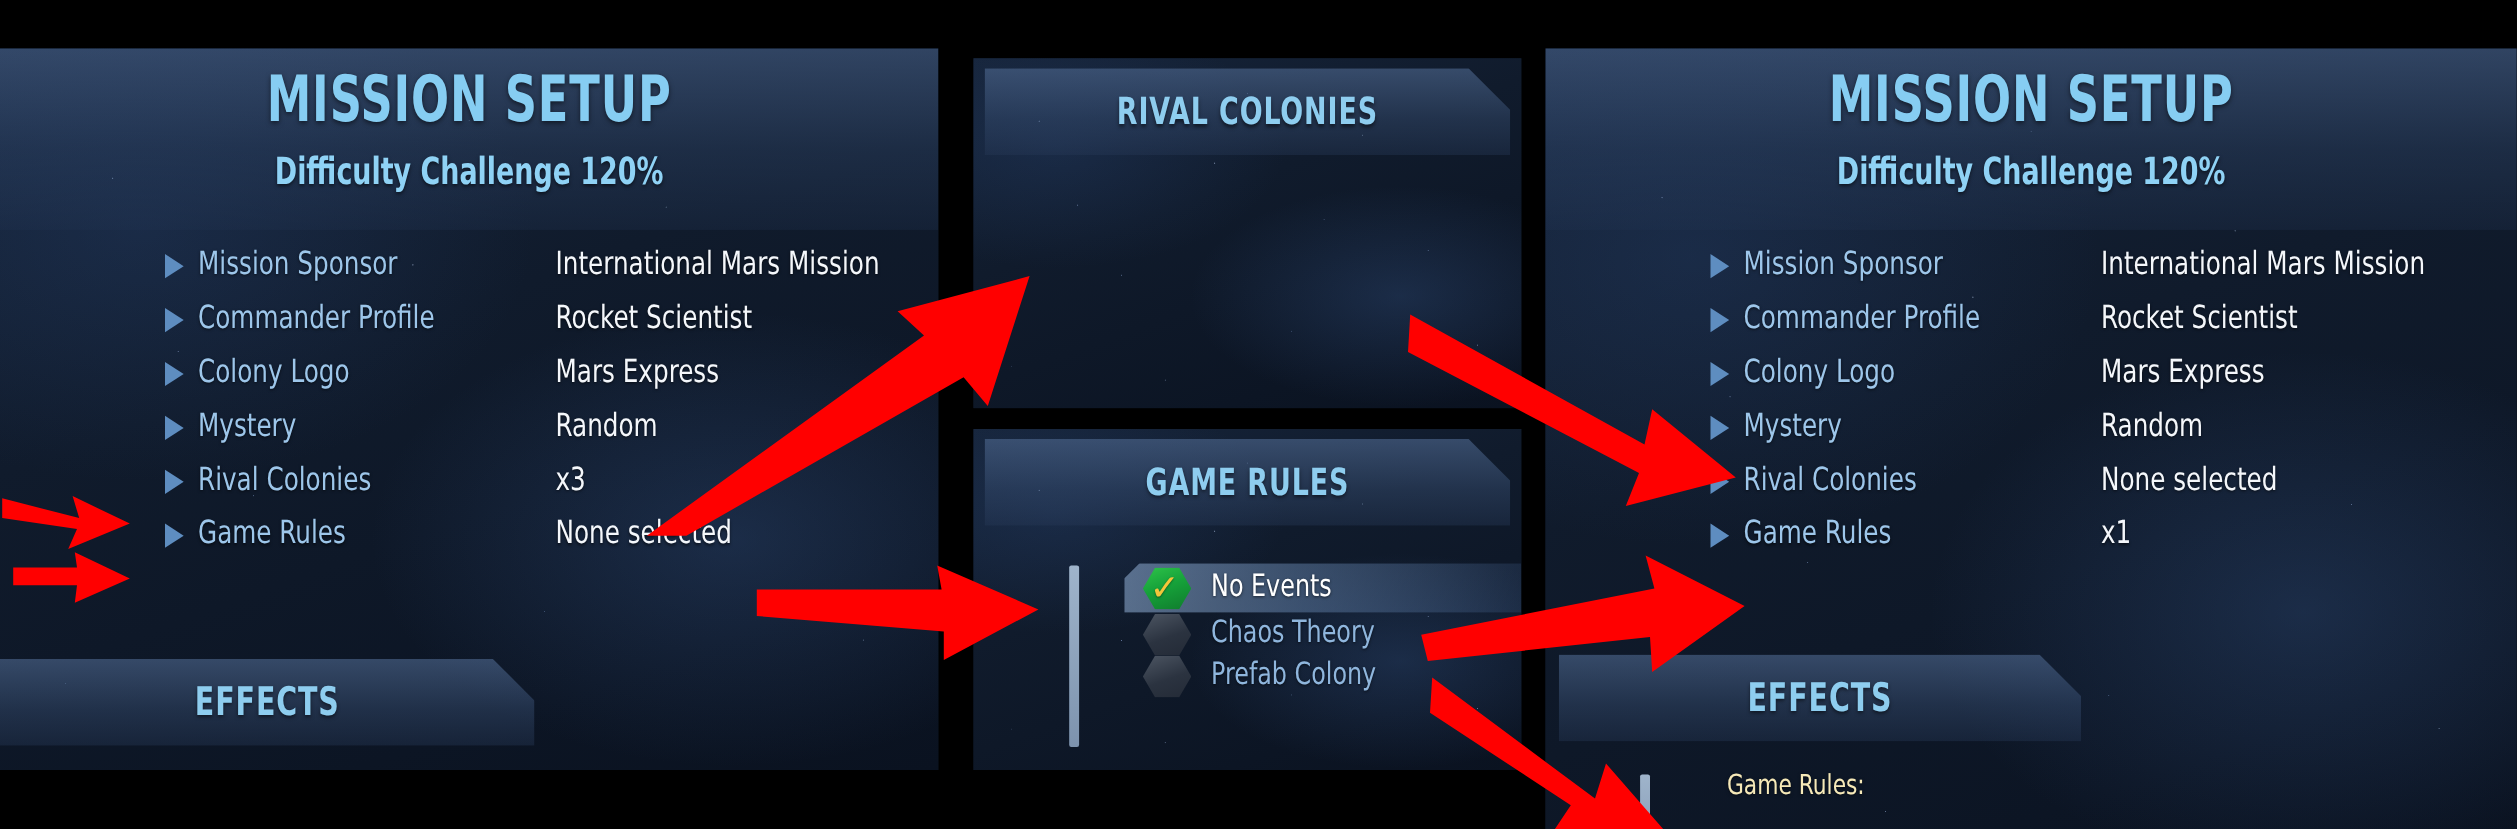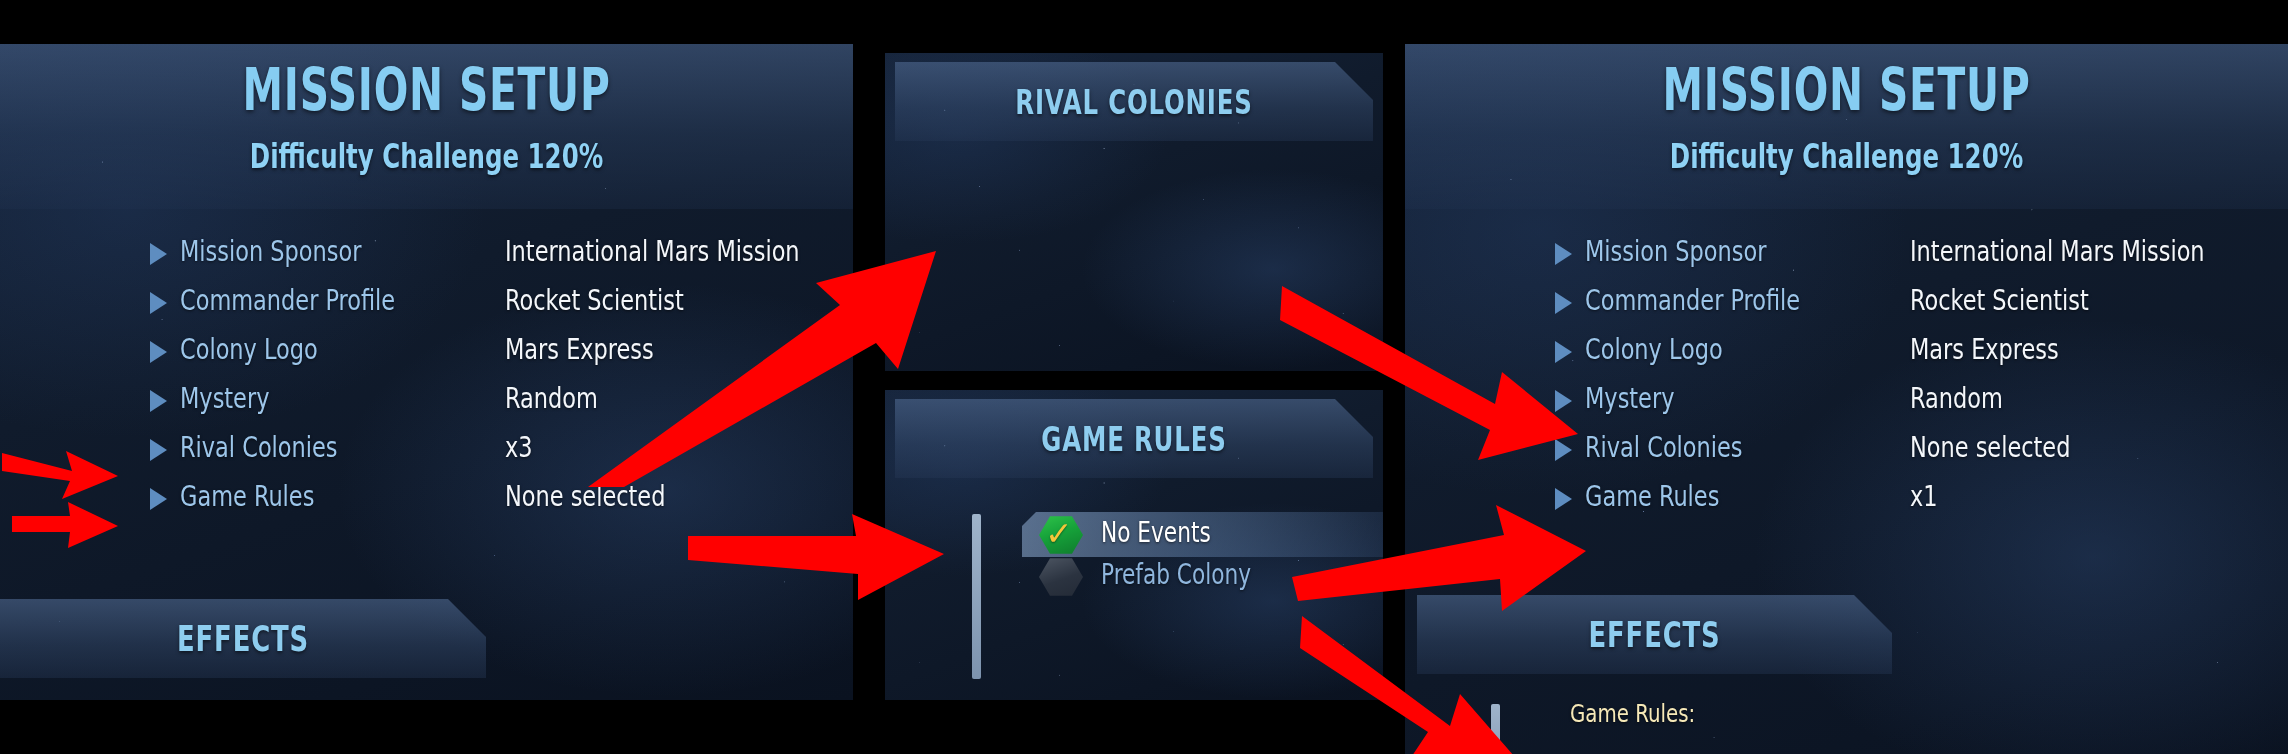--- a/index.html
+++ b/index.html
@@ -46,21 +46,21 @@
   .panel-sub{
     position:absolute;left:0;top:92px;width:100%;
     text-align:center;color:#8fd2f5;
     font-family:"Liberation Sans Narrow","DejaVu Sans Condensed","Liberation Sans",sans-serif;
     font-weight:700;font-size:34px;
     transform:scaleX(.80);transform-origin:50% 50%;
     text-shadow:0 2px 4px rgba(0,0,0,.55);
   }
 
   
-  .settings{position:absolute;left:0;top:188px;width:100%;}
+  .settings{position:absolute;left:0;top:176px;width:100%;}
   .srow{position:relative;height:49px;}
   .tri{
     position:absolute;left:150px;top:11px;width:0;height:0;
     border-left:17px solid #5e8dc0;border-top:11px solid transparent;border-bottom:11px solid transparent;
   }
   .slabel{
     position:absolute;left:180px;top:2px;color:#9dc6ea;
     font-family:"Liberation Sans Narrow","DejaVu Sans Condensed","Liberation Sans",sans-serif;
     font-size:29px;transform:scaleX(.86);transform-origin:0 50%;
     text-shadow:0 1px 3px rgba(0,0,0,.6);white-space:nowrap;
@@ -208,20 +208,24 @@
 
     <div class="opt-list" style="top:122px;">
 
       <div class="opt-row sel" style="height:45px;">
         <span class="opt-hl" style="left:137px;top:0;width:361px;height:45px;"></span>
         <span class="hex on" style="left:154px;top:3px;"></span>
         <span class="check" style="left:160px;top:3px;">✓</span>
         <span class="opt-text" style="left:216px;top:4px;">No Events</span>
       </div>
 
+      <div class="opt-row" style="height:38px;">
+        <span class="hex off" style="left:154px;top:0px;"></span>
+        <span class="opt-text" style="left:216px;top:1px;">Chaos Theory</span>
+      </div>
 
       <div class="opt-row" style="height:38px;">
         <span class="hex off" style="left:154px;top:0px;"></span>
         <span class="opt-text" style="left:216px;top:1px;">Prefab Colony</span>
       </div>
     </div>
   </div>
 
   <div class="panel space" style="left:1405px;top:0;width:883px;height:754px;">
 

